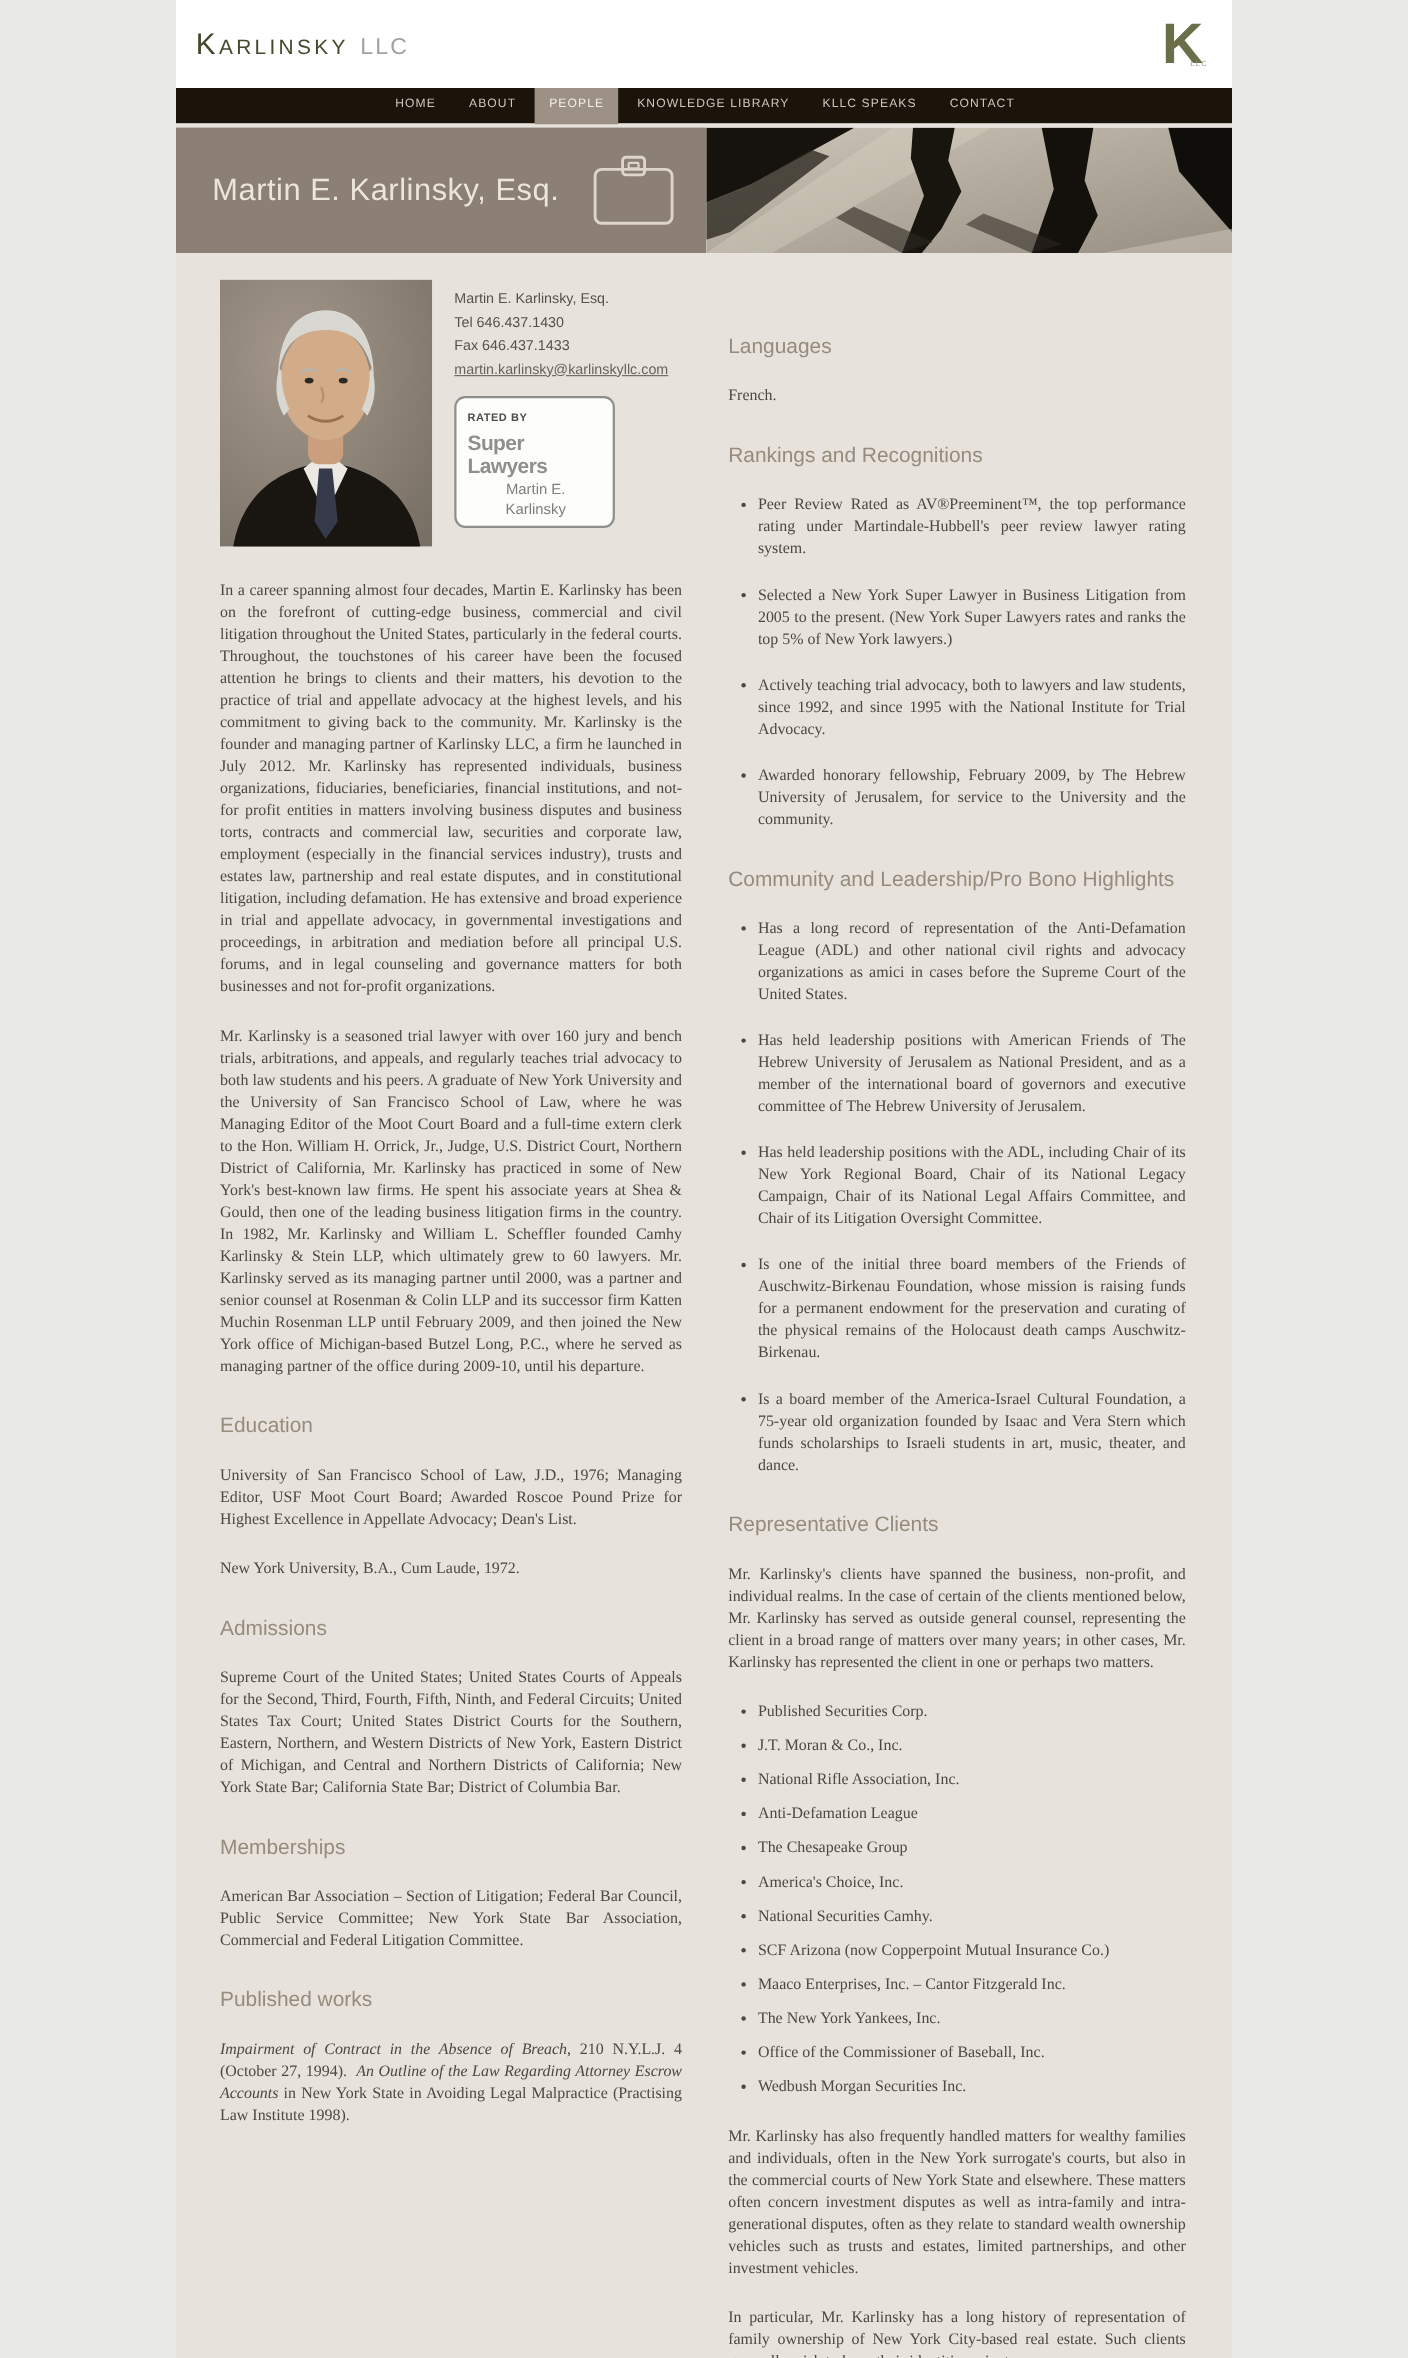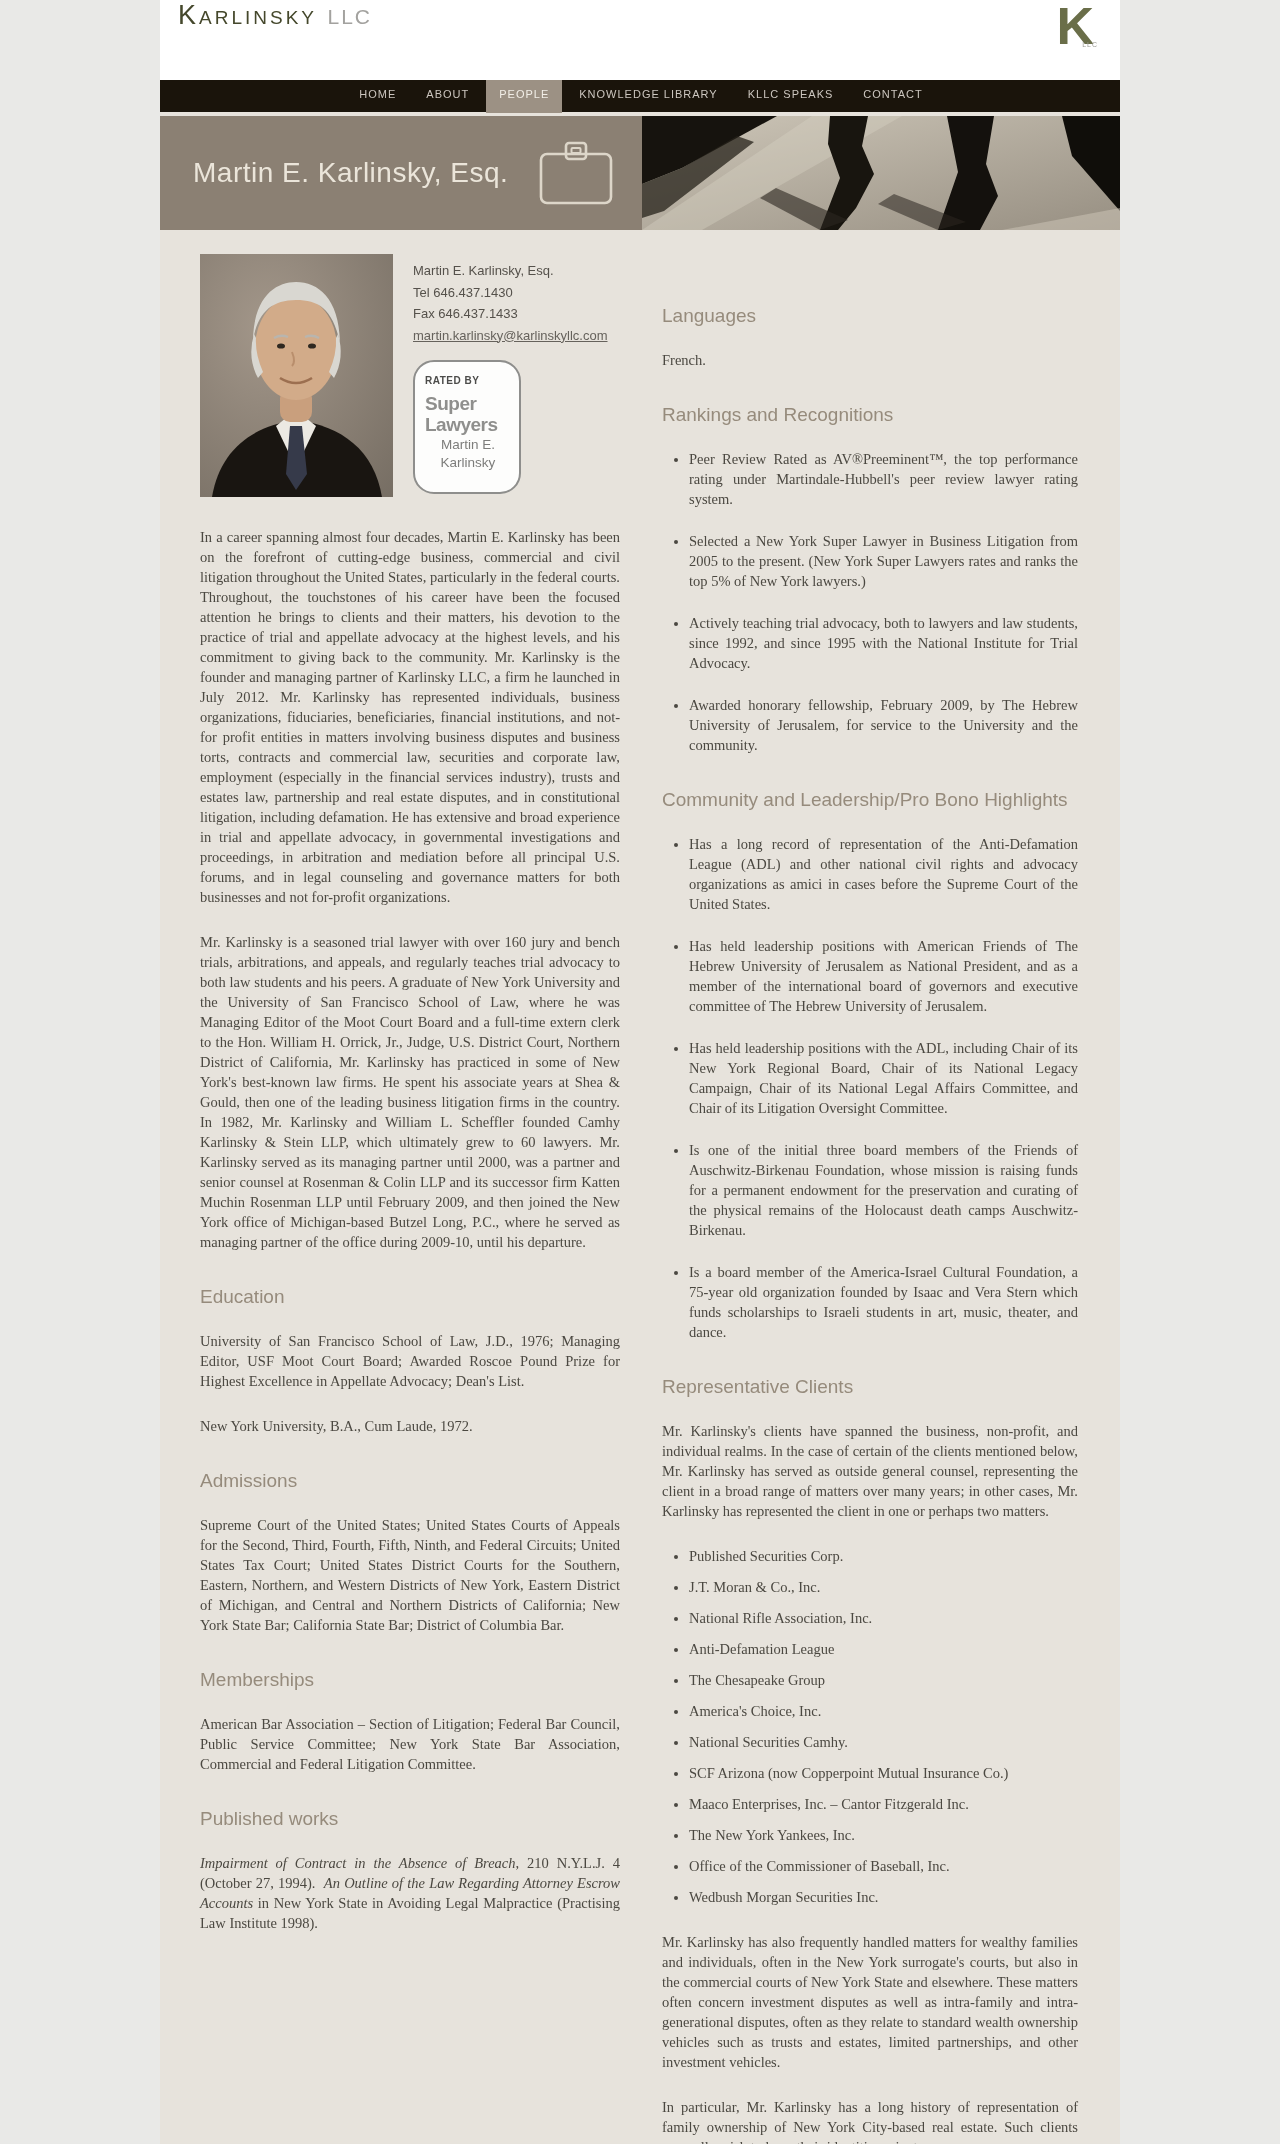--- a/index.html
+++ b/index.html
@@ -1,21 +1,21 @@
 <!DOCTYPE html>
 <html><head>
 <meta charset="utf-8">
 <style>
   * { margin:0; padding:0; box-sizing:border-box; }
   html,body { background:#e9e9e7; }
   body { width:1280px; min-height:2144px; margin:0 auto; font-family:"Liberation Serif", serif; color:#4b4841; }
   .page { width:960px; margin:0 auto; background:#e7e3dc; }
 
   
-  .site-header { background:#ffffff; height:80px; display:flex; align-items:flex-start; justify-content:space-between; padding:0 26px 0 18px; }
+  .site-header { background:#ffffff; height:80px; display:flex; align-items:center; justify-content:space-between; padding:0 26px 0 18px; }
   .wordmark { text-decoration:none; cursor:pointer; font-family:"Liberation Sans", sans-serif; }
   .wm-main { font-variant:small-caps; font-size:27px; letter-spacing:3px; color:#45482c; }
   .wm-suffix { font-size:21px; letter-spacing:2px; color:#a3a29f; margin-left:6px; }
   .k-badge { position:relative; line-height:1; }
   .k-badge .k { font-family:"Liberation Sans", sans-serif; font-weight:700; font-size:52px; color:#6a6e49; }
   .k-badge .k-sub { position:absolute; right:-4px; bottom:4px; font-family:"Liberation Sans", sans-serif; font-size:7px; color:#9a9a94; letter-spacing:1px; }
 
   
   .nav { background:#1a140b; height:32px; padding-left:2px; position:relative; white-space:nowrap;text-align:center; }
   .nav-item { display:inline-block; vertical-align:top; font-family:"Liberation Sans", sans-serif; font-size:11px; letter-spacing:1px; color:#ccc6bf; line-height:28px; padding:0 13px; text-decoration:none; cursor:pointer; }
@@ -31,21 +31,21 @@
 
   
   .content { display:flex; padding:24px 40px 40px 40px; }
   .col-left { width:420px; flex:0 0 420px; }
   .col-right { width:416px; flex:0 0 416px; margin-left:42px;margin-top:46px; }
 
   .profile-row { display:flex; }
   .portrait { width:193px; height:243px; flex:0 0 193px; overflow:hidden; }
   .contact-block { margin-left:20px; padding-top:6px; font-family:"Liberation Sans", sans-serif; font-size:13px; line-height:21.5px; color:#55514b; }
   .contact-email { color:#66625c; text-decoration:underline; cursor:pointer; display:inline-block; }
-  .sl-badge { margin-top:14px; width:108px; background:#fdfdfc; border:2px solid #8e8e8c; border-radius:21px; padding:8px 8px 20px 10px; text-align:center; cursor:pointer; }
+  .sl-badge { margin-top:14px; width:146px; background:#fdfdfc; border:2px solid #8e8e8c; border-radius:10px; padding:8px 8px 6px 10px; text-align:center; cursor:pointer; }
   .sl-rated { font-family:"Liberation Sans", sans-serif; font-weight:700; font-size:10px; letter-spacing:0.5px; color:#4c4c4a; text-align:left; }
   .sl-brand { font-family:Liberation Sans, sans-serif; font-weight:700; font-size:19px; letter-spacing:-0.5px; color:#8f8f8d; text-align:left; margin-top:1px; }
   .sl-name { font-family:"Liberation Sans", sans-serif; font-size:13.5px; color:#7d7d7b; line-height:18px; }
 
   p.body-text { font-size:14.5px; line-height:20px; text-align:justify; margin:0 0 25px 0; }
   .col-left p.body-text:first-of-type { margin-top:30px; }
   h2.sec { font-family:"Liberation Sans", sans-serif; font-weight:400; font-size:19px; color:#968b7c; margin:34px 0 23px 0; }
   .col-right h2.sec:first-child { margin-top:5px; }
   p.published em { font-style:italic; }
 

